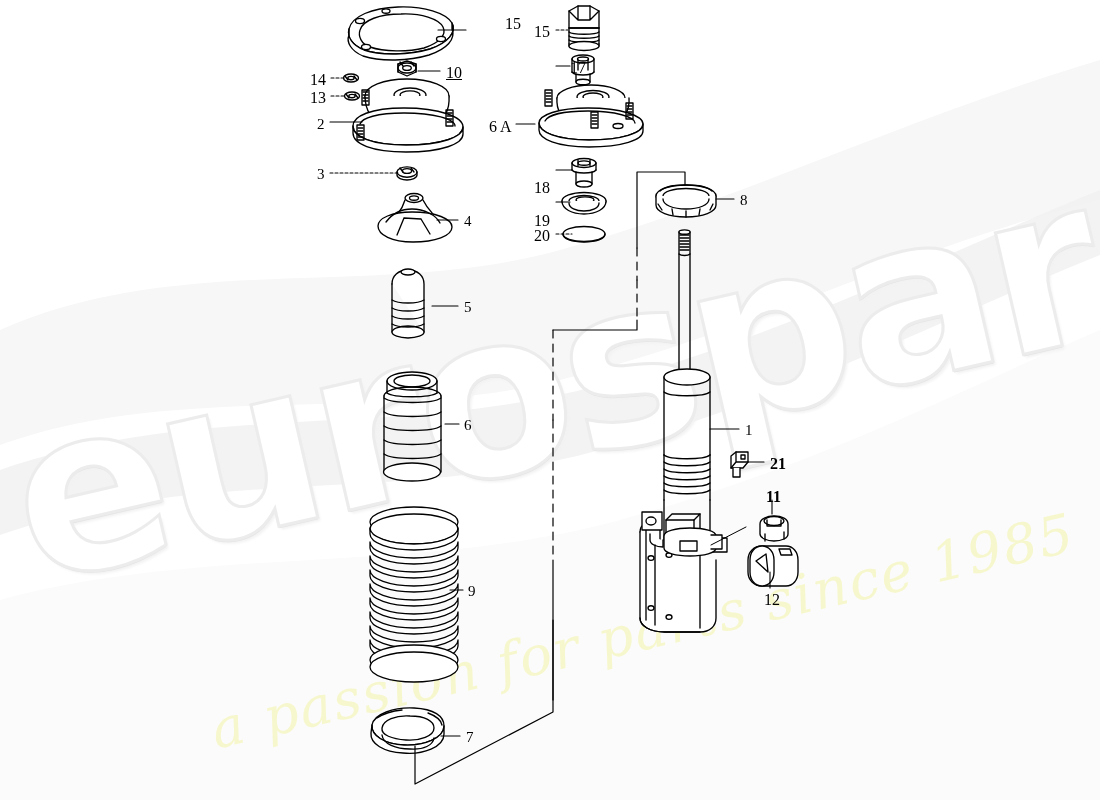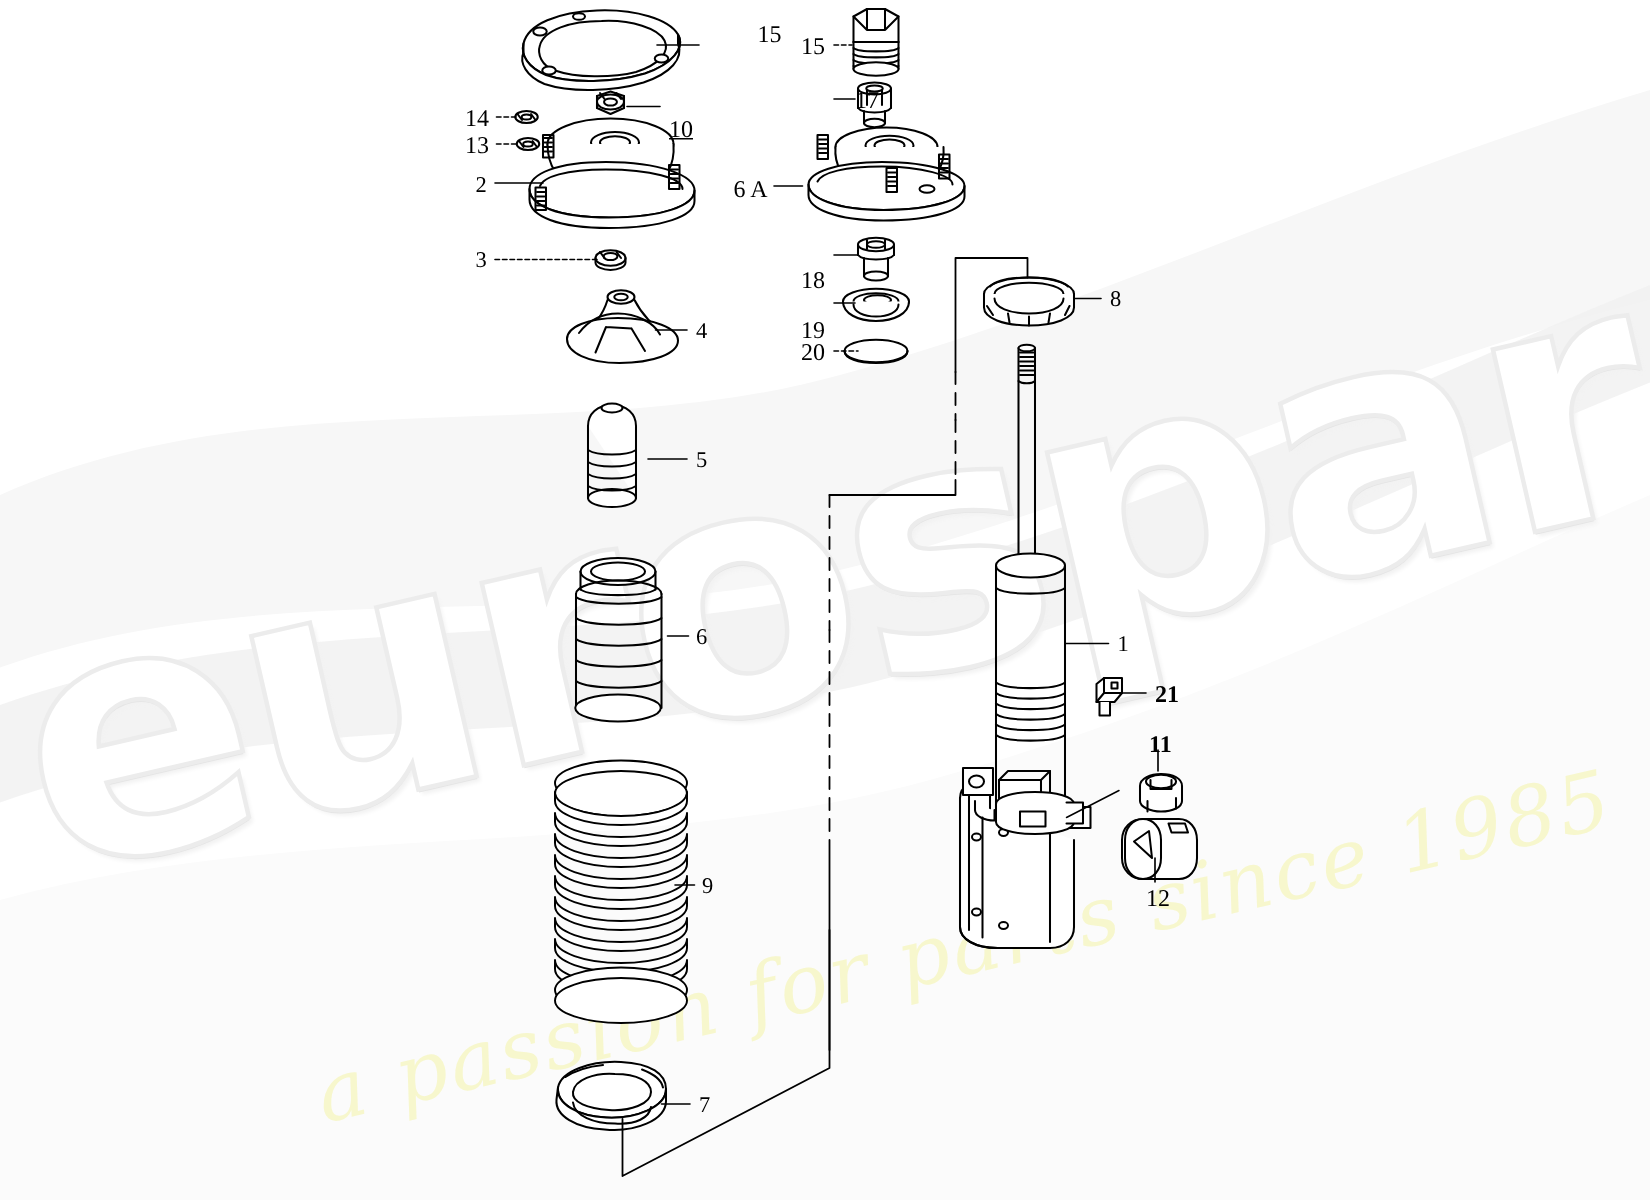--- a/index.html
+++ b/index.html
@@ -364,21 +364,21 @@
         <path d="M748,462 L764,462"></path>
         <path d="M772,500 L772,514"></path>
         <path d="M770,588 L770,572"></path>
         <path d="M711,545 L746,527" stroke-width="1"></path>
       </g>
     </g>
   </svg>
 
   <div id="labels">
       <div class="lbl big" style="left: 472px; top: 16px; margin-left: 33px;">15</div>
-      <div class="lbl big" style="left: 446px; top: 79px; text-decoration: underline;">10</div>
+      <div class="lbl big" style="left: 446px; top: 65px; text-decoration: underline;">10</div>
       <div class="lbl big" style="left: 310px; top: 72px; text-align: center;">14</div>
       <div class="lbl big" style="left: 310px; top: 90px;">13</div>
       <div class="lbl" style="left: 317px; top: 117px;">2</div>
       <div class="lbl" style="left: 317px; top: 167px;">3</div>
       <div class="lbl" style="left: 464px; top: 214px;">4</div>
       <div class="lbl" style="left: 464px; top: 300px;">5</div>
       <div class="lbl" style="left: 464px; top: 418px;">6</div>
       <div class="lbl" style="left: 468px; top: 584px;">9</div>
       <div class="lbl" style="left: 466px; top: 730px;">7</div>
       <div class="lbl big" style="left: 534px; top: 24px;">15</div>

